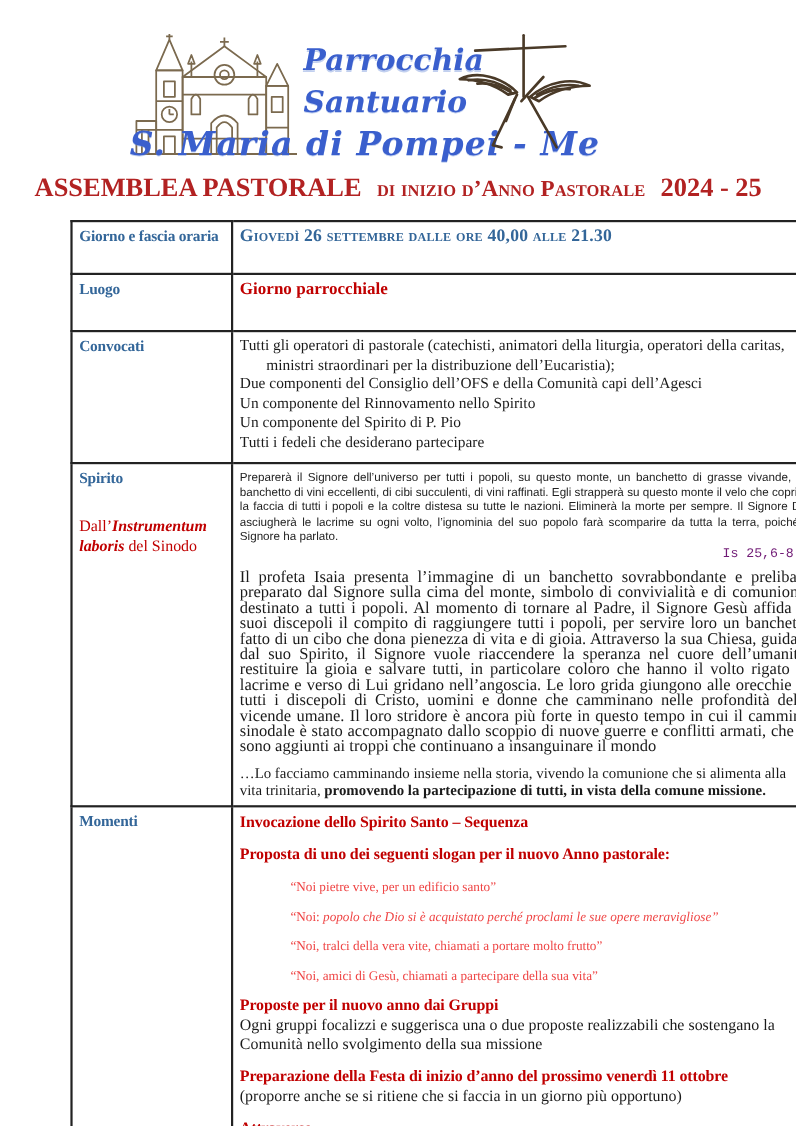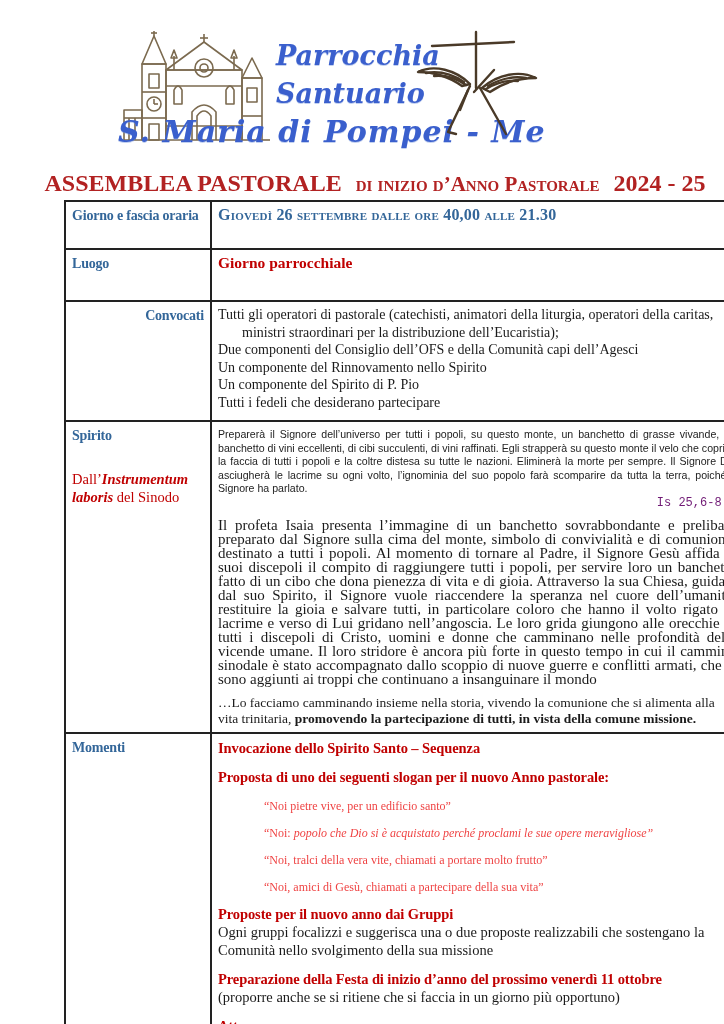--- a/index.html
+++ b/index.html
@@ -16,21 +16,21 @@
     position:absolute;color:var(--script-blue,#3a5fcd);
     font-family:"DejaVu Serif",serif;font-style:italic;font-weight:bold;
     text-shadow:0 1px 0 rgba(120,150,220,.45);
     white-space:nowrap;
   }
   .script.l1{left:158px;top:14px;width:138px;text-align:center;font-size:27px;}
   .script.l2{left:158px;top:52px;width:138px;text-align:center;font-size:27px;}
   .script.l3{left:0px;top:88px;width:410px;text-align:center;font-size:30px;letter-spacing:1px;}
   
   .title{
-    position:absolute;top:150px;left:22px;width:680px;margin:13px;
+    position:absolute;top:150px;left:22px;width:680px;margin:0;
     text-align:center;color:var(--title-red,#b22222);
     font-weight:bold;line-height:34px;white-space:nowrap;
   }
   .t-big{font-size:24px;}
   .t-small{font-size:21px;font-variant:small-caps;margin:0 6px;}
   
   table.doc{
     position:absolute;top:200px;left:36px;width:680px;height:803px;
     border-collapse:collapse;table-layout:fixed;margin-left:28px;
   }
@@ -178,21 +178,21 @@
     <tr>
       <td class="lab" style="height:42px;">
         <span class="label">Luogo</span>
       </td>
       <td class="val">
         <span class="redbold">Giorno parrocchiale</span>
       </td>
     </tr>
 
     <tr>
-      <td class="lab" style="height:110px;text-align:right;">
+      <td class="lab" style="height:110px;">
         <span class="label">Convocati</span>
       </td>
       <td class="val">
         <div class="conv-line hang">Tutti gli operatori di pastorale (catechisti, animatori della liturgia, operatori della caritas, ministri straordinari per la distribuzione dell’Eucaristia);</div>
         <div class="conv-line">Due componenti del Consiglio dell’OFS e della Comunità capi dell’Agesci</div>
         <div class="conv-line">Un componente del Rinnovamento nello Spirito</div>
         <div class="conv-line">Un componente del Spirito di P. Pio</div>
         <div class="conv-line">Tutti i fedeli che desiderano partecipare</div>
       </td>
     </tr>

